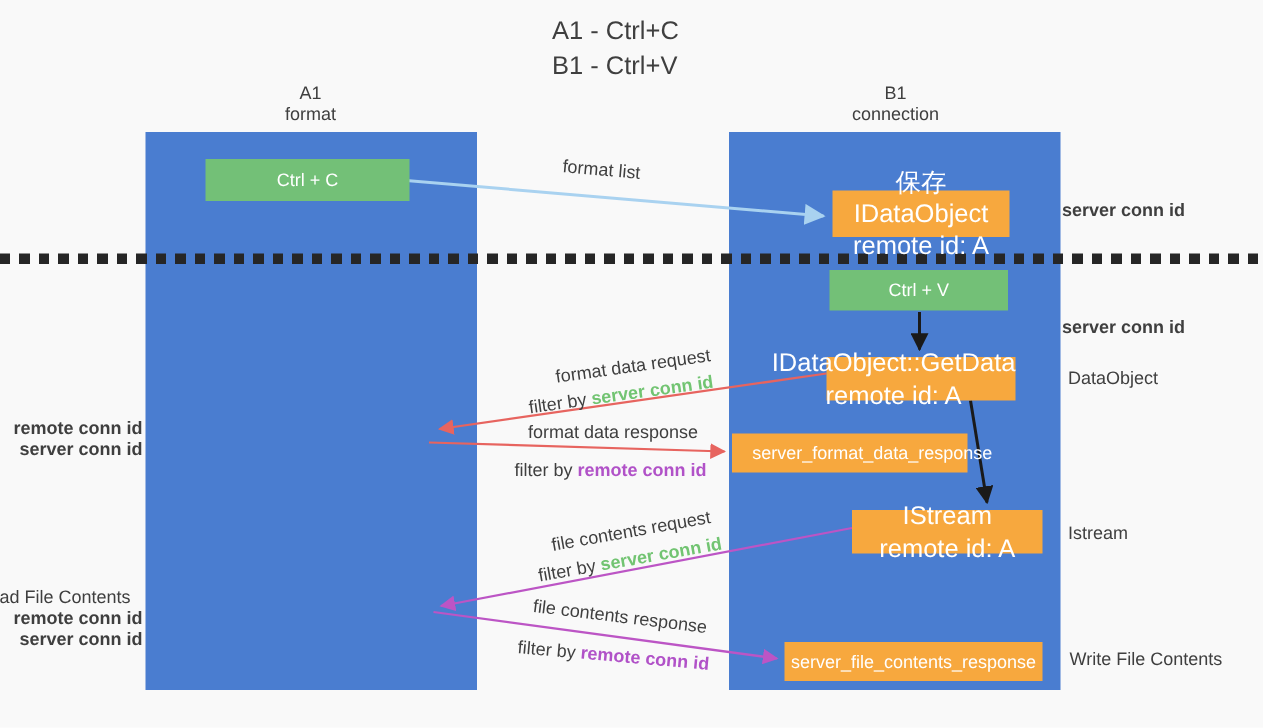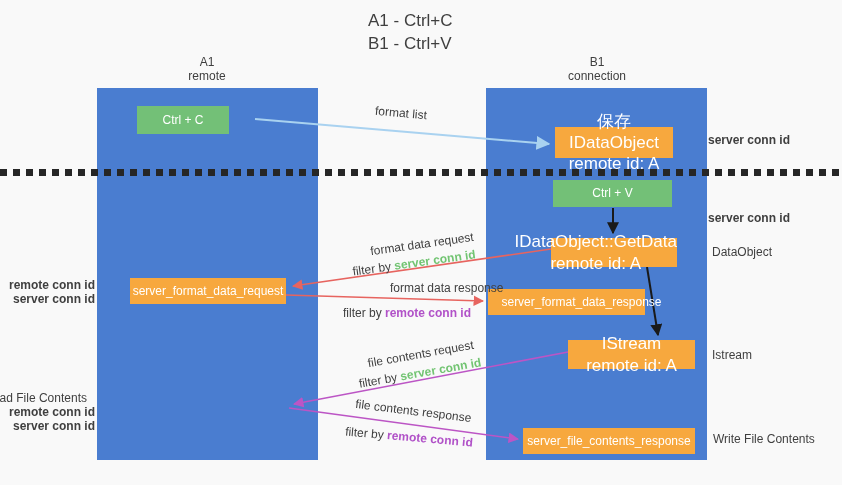--- a/index.html
+++ b/index.html
@@ -42,21 +42,21 @@
 
 <div class="canvas">
 
   <div class="title">
     <div>A1 - Ctrl+C</div>
     <div>B1 - Ctrl+V</div>
   </div>
 
   <div class="lane-header" style="left:147px;top:55px;">
     <div>A1</div>
-    <div>remote</div>
+    <div>format</div>
   </div>
   <div class="lane-header" style="left:537px;top:55px;">
     <div>B1</div>
     <div>connection</div>
   </div>
 
   <div class="lane" style="left:97px;"></div>
   <div class="lane" style="left:486px;"></div>
 
   <div class="dotted-line"></div>
@@ -78,60 +78,57 @@
     </defs>
     <line class="s-blue" x1="255" y1="119" x2="549" y2="144" marker-end="url(#mb)"></line>
     <line class="s-black" x1="613" y1="208" x2="613" y2="233" marker-end="url(#mk)"></line>
     <line class="s-red" x1="551" y1="249" x2="293" y2="286" marker-end="url(#mr)"></line>
     <line class="s-red" x1="286" y1="295" x2="483" y2="301" marker-end="url(#mr)"></line>
     <line class="s-black" x1="647" y1="267" x2="658" y2="335" marker-end="url(#mk)"></line>
     <line class="s-mag" x1="568" y1="352" x2="294" y2="404" marker-end="url(#mm)"></line>
     <line class="s-mag" x1="289" y1="408" x2="518" y2="439" marker-end="url(#mm)"></line>
   </svg>
 
-  <div class="box green" style="left:137px;top:106px;width:92px;height:28px;">
+  <div class="box green" style="left:137px;top:106px;width:136px;height:28px;">
     <span>Ctrl + C</span>
   </div>
   <div class="box orange" style="left:555px;top:127px;width:118px;height:31px;">
     <span class="two">
       <span>保存IDataObject</span><br>
       <span>remote id: A</span>
     </span>
   </div>
   <div class="box green" style="left:553px;top:180px;width:119px;height:27px;">
     <span>Ctrl + V</span>
   </div>
   <div class="box orange" style="left:551px;top:238px;width:126px;height:29px;justify-content:flex-end;">
     <span class="two">
       <span>IDataObject::GetData</span><br>
       <span>remote id: A</span>
     </span>
-  </div>
-  <div class="box orange" style="left:130px;top:278px;width:156px;height:26px;">
-    <span>server_format_data_request</span>
   </div>
   <div class="box orange" style="left:488px;top:289px;width:157px;height:26px;padding-left:30px;">
     <span>server_format_data_response</span>
   </div>
   <div class="box orange" style="left:568px;top:340px;width:127px;height:29px;">
     <span class="two">
       <span>IStream</span><br>
       <span>remote id: A</span>
     </span>
   </div>
   <div class="box orange" style="left:523px;top:428px;width:172px;height:26px;">
     <span>server_file_contents_response</span>
   </div>
 
   <div class="alabel rot-p5" style="left:375px;top:106px;">format list</div>
 
   <div class="alabel rot-n8" style="left:370px;top:237px;">format data request</div>
   <div class="alabel rot-n8" style="left:352px;top:256px;"><span>filter by </span><span class="green-t">server conn id</span></div>
 
-  <div class="alabel" style="left:352px;top:281px;margin-left:38px;">format data response</div>
+  <div class="alabel" style="left:352px;top:281px;">format data response</div>
   <div class="alabel" style="left:343px;top:306px;"><span>filter by </span><span class="purple-t">remote conn id</span></div>
 
   <div class="alabel rot-n10" style="left:367px;top:347px;">file contents request</div>
   <div class="alabel rot-n10" style="left:358px;top:366px;"><span>filter by </span><span class="green-t">server conn id</span></div>
 
   <div class="alabel rot-p7" style="left:355px;top:404px;">file contents response</div>
   <div class="alabel rot-p5" style="left:345px;top:430px;"><span>filter by </span><span class="purple-t">remote conn id</span></div>
 
   <div class="side green-t" style="left:708px;top:133px;">server conn id</div>
   <div class="side green-t" style="left:708px;top:211px;">server conn id</div>

